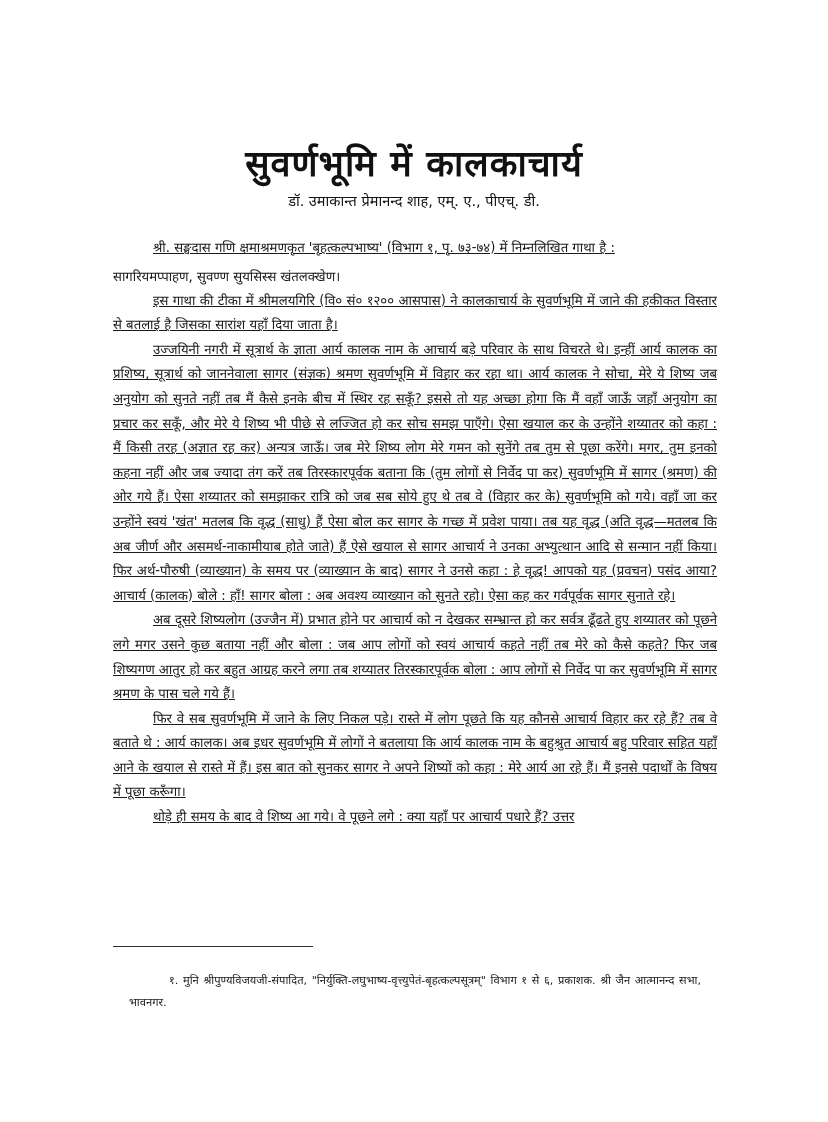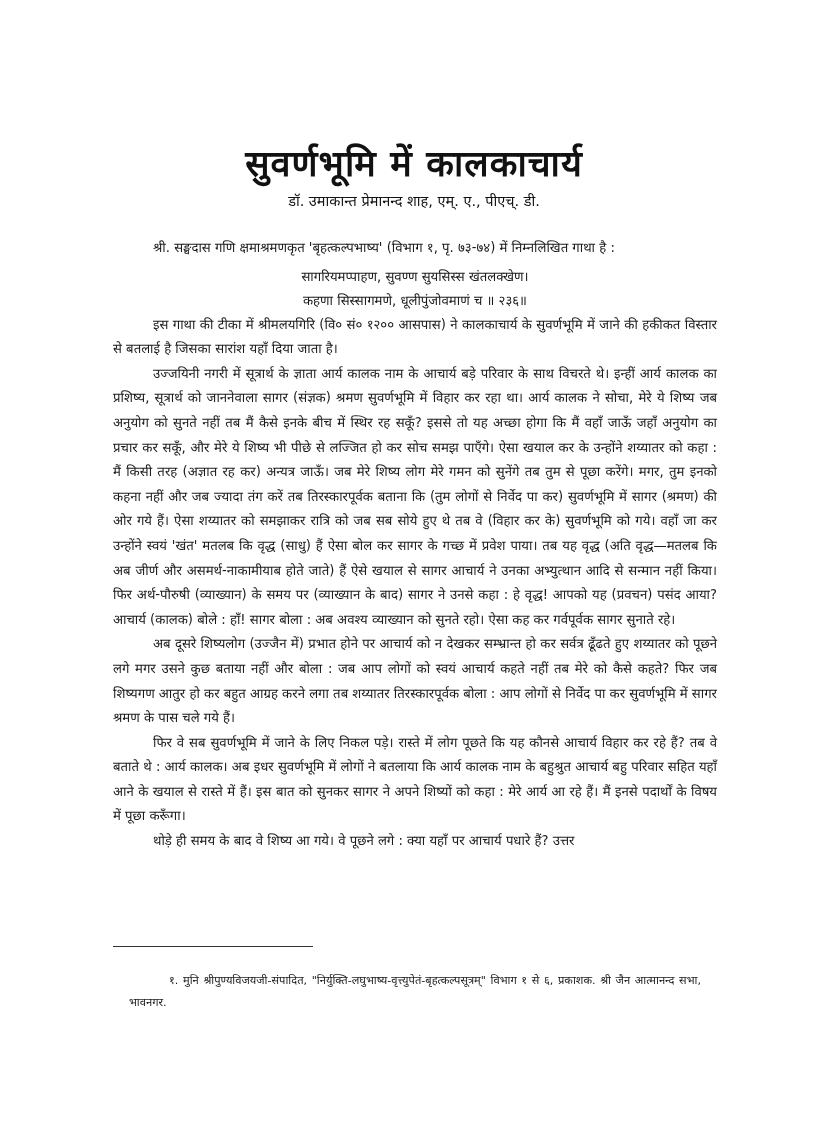--- a/index.html
+++ b/index.html
@@ -13,23 +13,23 @@
     font-size: 36px; font-weight: bold; letter-spacing: 1px; color: #111;
   }
   .author {
     position: absolute; top: 190px; left: 0; width: 828px; text-align: center;
     font-size: 14.5px; font-weight: normal; color: #111;
   }
   .body-text {
     position: absolute; left: 113px; width: 604px; top: 236px;
     font-size: 13.2px; line-height: 24.6px; text-align: justify; color: #1a1a1a;
   }
-  .body-text p { margin: 0; }
+  .body-text p { margin: 0; text-decoration: underline; }
   .indent { text-indent: 40px; }
-  .verse { text-align: center; margin: 4px 0 0 0; }
+  .verse { margin: 4px 0 0 0; }
   .verse div { line-height: 24px; }
   .rule {
     position: absolute; left: 113px; top: 946px; width: 200px; height: 0; border-top: 1px solid #333;
   }
   .footnote {
     position: absolute; left: 113px; width: 604px; top: 954px;
     font-size: 11.2px; line-height: 22px; text-align: justify; color: #1a1a1a;
   }
   .footnote p { margin: 16px; text-indent: 40px; }
   .footer {
@@ -45,21 +45,20 @@
 <body>
 
 <div class="page">
   <div class="title">सुवर्णभूमि में कालकाचार्य</div>
   <div class="author">डॉ. उमाकान्त प्रेमानन्द शाह, एम्. ए., पीएच्. डी.</div>
 
   <div class="body-text">
     <p class="indent">श्री. सङ्घदास गणि क्षमाश्रमणकृत 'बृहत्कल्पभाष्य' (विभाग १, पृ. ७३-७४) में निम्नलिखित गाथा है :</p>
     <div class="verse">
       <div>सागरियमप्पाहण, सुवण्ण सुयसिस्स खंतलक्खेण।</div>
-      <div>कहणा सिस्सागमणे, धूलीपुंजोवमाणं च ॥ २३६॥</div>
     </div>
     <p class="indent">इस गाथा की टीका में श्रीमलयगिरि (वि० सं० १२०० आसपास) ने कालकाचार्य के सुवर्णभूमि में जाने की हकीकत विस्तार से बतलाई है जिसका सारांश यहाँ दिया जाता है।</p>
     <p class="indent">उज्जयिनी नगरी में सूत्रार्थ के ज्ञाता आर्य कालक नाम के आचार्य बड़े परिवार के साथ विचरते थे। इन्हीं आर्य कालक का प्रशिष्य, सूत्रार्थ को जाननेवाला सागर (संज्ञक) श्रमण सुवर्णभूमि में विहार कर रहा था। आर्य कालक ने सोचा, मेरे ये शिष्य जब अनुयोग को सुनते नहीं तब मैं कैसे इनके बीच में स्थिर रह सकूँ? इससे तो यह अच्छा होगा कि मैं वहाँ जाऊँ जहाँ अनुयोग का प्रचार कर सकूँ, और मेरे ये शिष्य भी पीछे से लज्जित हो कर सोच समझ पाएँगे। ऐसा खयाल कर के उन्होंने शय्यातर को कहा : मैं किसी तरह (अज्ञात रह कर) अन्यत्र जाऊँ। जब मेरे शिष्य लोग मेरे गमन को सुनेंगे तब तुम से पूछा करेंगे। मगर, तुम इनको कहना नहीं और जब ज्यादा तंग करें तब तिरस्कारपूर्वक बताना कि (तुम लोगों से निर्वेद पा कर) सुवर्णभूमि में सागर (श्रमण) की ओर गये हैं। ऐसा शय्यातर को समझाकर रात्रि को जब सब सोये हुए थे तब वे (विहार कर के) सुवर्णभूमि को गये। वहाँ जा कर उन्होंने स्वयं 'खंत' मतलब कि वृद्ध (साधु) हैं ऐसा बोल कर सागर के गच्छ में प्रवेश पाया। तब यह वृद्ध (अति वृद्ध—मतलब कि अब जीर्ण और असमर्थ-नाकामीयाब होते जाते) हैं ऐसे खयाल से सागर आचार्य ने उनका अभ्युत्थान आदि से सन्मान नहीं किया। फिर अर्थ-पौरुषी (व्याख्यान) के समय पर (व्याख्यान के बाद) सागर ने उनसे कहा : हे वृद्ध! आपको यह (प्रवचन) पसंद आया? आचार्य (कालक) बोले : हाँ! सागर बोला : अब अवश्य व्याख्यान को सुनते रहो। ऐसा कह कर गर्वपूर्वक सागर सुनाते रहे।</p>
     <p class="indent">अब दूसरे शिष्यलोग (उज्जैन में) प्रभात होने पर आचार्य को न देखकर सम्भ्रान्त हो कर सर्वत्र ढूँढते हुए शय्यातर को पूछने लगे मगर उसने कुछ बताया नहीं और बोला : जब आप लोगों को स्वयं आचार्य कहते नहीं तब मेरे को कैसे कहते? फिर जब शिष्यगण आतुर हो कर बहुत आग्रह करने लगा तब शय्यातर तिरस्कारपूर्वक बोला : आप लोगों से निर्वेद पा कर सुवर्णभूमि में सागर श्रमण के पास चले गये हैं।</p>
     <p class="indent">फिर वे सब सुवर्णभूमि में जाने के लिए निकल पड़े। रास्ते में लोग पूछते कि यह कौनसे आचार्य विहार कर रहे हैं? तब वे बताते थे : आर्य कालक। अब इधर सुवर्णभूमि में लोगों ने बतलाया कि आर्य कालक नाम के बहुश्रुत आचार्य बहु परिवार सहित यहाँ आने के खयाल से रास्ते में हैं। इस बात को सुनकर सागर ने अपने शिष्यों को कहा : मेरे आर्य आ रहे हैं। मैं इनसे पदार्थों के विषय में पूछा करूँगा।</p>
     <p class="indent">थोड़े ही समय के बाद वे शिष्य आ गये। वे पूछने लगे : क्या यहाँ पर आचार्य पधारे हैं? उत्तर</p>
   </div>
 
   <div class="rule"></div>
   <div class="footnote">

